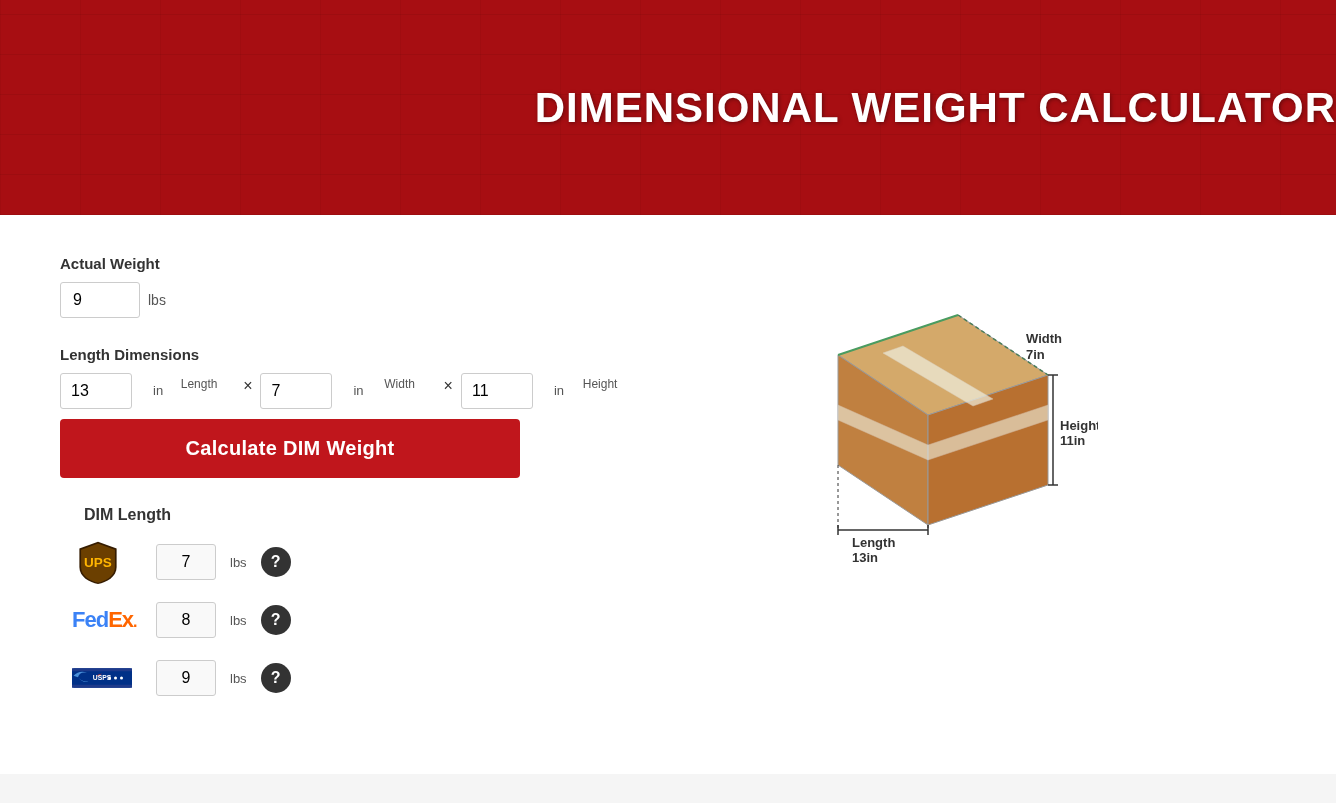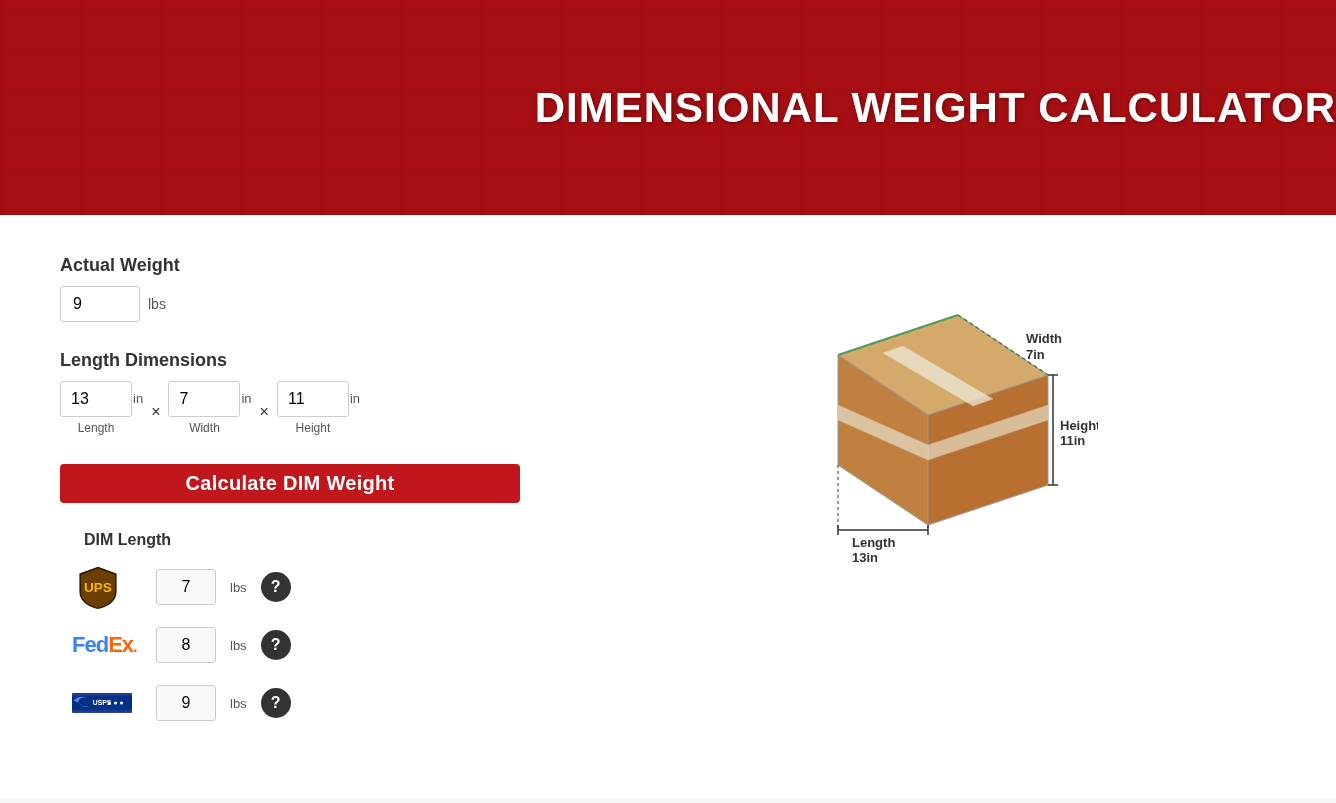--- a/index.html
+++ b/index.html
@@ -66,21 +66,21 @@
       gap: 60px;
     }
 
     .form-area {
       flex: 0 0 auto;
       width: 460px;
     }
 
     
     .field-label {
-      font-size: 18px;
+      font-size: 15px;
       font-weight: 600;
       color: #333;
       margin-bottom: 10px;
     }
     .weight-input-row {
       display: flex;
       align-items: center;
       gap: 0;
       margin-bottom: 28px;
     }
@@ -101,40 +101,40 @@
 
     
     .dim-row {
       display: flex;
       align-items: flex-end;
       gap: 4px;
       margin-bottom: 8px;
     }
     .dim-field {
       display: flex;
-      flex-direction: column;
+      flex-direction: row;
       align-items: flex-start;
     }
     .dim-input-wrap {
       display: flex;
       align-items: center;
       gap: 0;
     }
     .dim-input {
       border: 1.5px solid #ccc;
       border-radius: 3px;
       padding: 8px 10px;
       font-size: 16px;
       width: 72px;
       outline: none;
     }
     .dim-unit {
       font-size: 13px;
       color: #555;
-      margin-left: 1px;
+      margin-left: 21px;
       margin-bottom: 2px;
     }
     .dim-sublabel {
       font-size: 12px;
       color: #555;
       margin-top: 4px;
       text-align: center;
       width: 72px;
     }
     .times-icon {
@@ -147,23 +147,23 @@
 
     
     .calc-btn {
       width: 100%;
       background: #c0161c;
       color: #fff;
       font-size: 20px;
       font-weight: 700;
       border: none;
       border-radius: 4px;
-      padding: 8px;
+      padding: 18px;
       cursor: pointer;
-      margin-top: 21px;
+      margin-top: 2px;
       margin-bottom: 28px;
       letter-spacing: 0.3px;
     }
 
     
     .dim-weight-label {
       font-size: 16px;
       font-weight: 700;
       color: #333;
       margin-bottom: 16px;

